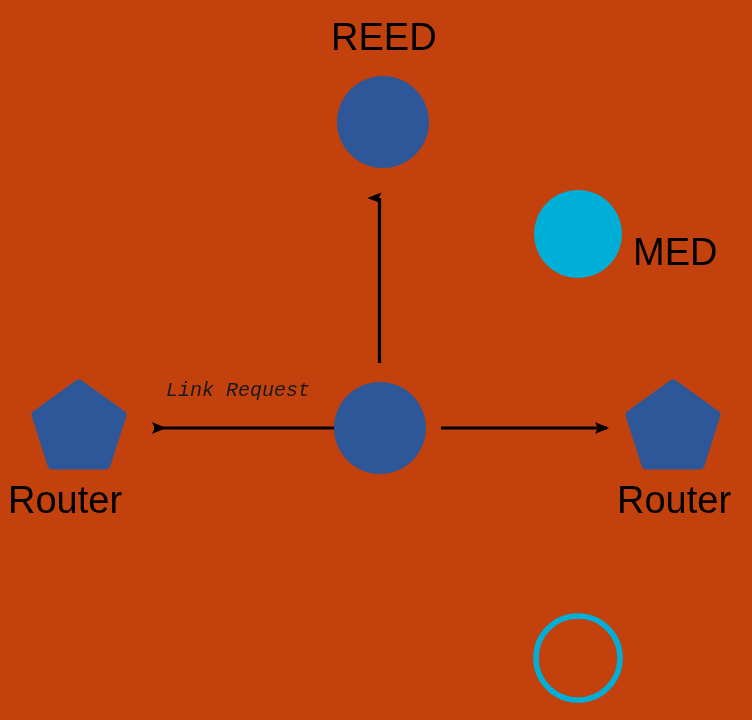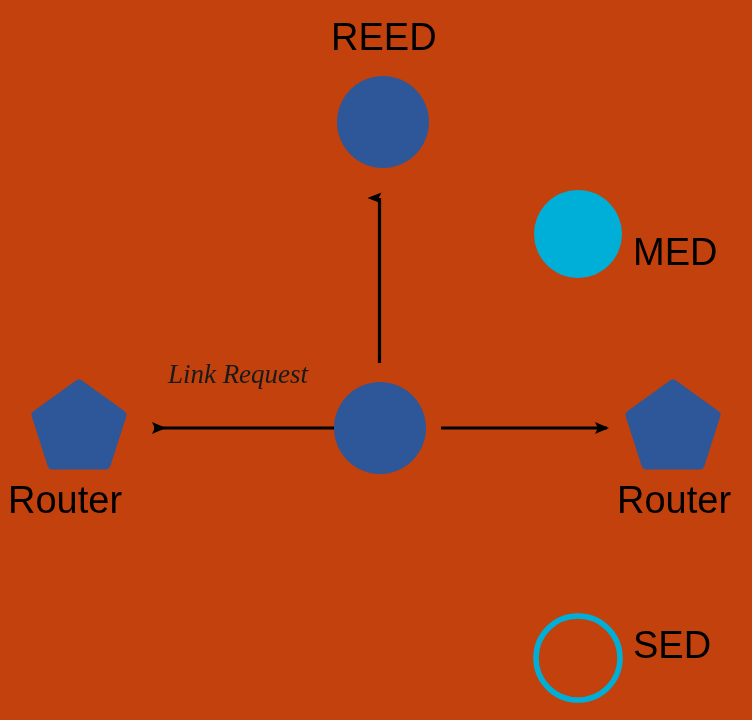--- a/index.html
+++ b/index.html
@@ -30,27 +30,28 @@
     font-family: "Liberation Sans", sans-serif;
     font-size: 38px;
     font-weight: 400;
     color: #000000;
     line-height: 38px;
     white-space: nowrap;
     letter-spacing: 0px;
   }
   .edge-label {
     position: absolute;
-    font-family: Liberation Serif, serif;
+    font-family: Liberation Mono, monospace;
     font-style: italic;
-    font-size: 27px;
+    font-size: 20px;
     line-height: 25px;
     color: #1a1a1a;
     text-align: center;
     white-space: nowrap;
+    margin-top: 16px;
   }
   #label-reed   { left: 331px; top: 18px;  }
   #label-med    { left: 633px; top: 209px; margin-top: 24px; }
   #label-sed    { left: 633px; top: 626px; }
   #label-router-left  { left: 8px;   top: 481px; }
   #label-router-right { left: 617px; top: 481px; }
   #label-link-request { left: 148px; top: 362px; width: 180px; }
 </style>
 </head>
 <body>
@@ -88,21 +89,20 @@
     <path fill="#2E5799" stroke="#2E5799" stroke-width="9" stroke-linejoin="round" d="M 79 384 L 122 415 L 106 465 L 52 465 L 36 415 Z"></path>
 
     <path fill="#2E5799" stroke="#2E5799" stroke-width="9" stroke-linejoin="round" d="M 673 384 L 716 415 L 700 465 L 646 465 L 630 415 Z"></path>
 
   </svg>
 
   <div class="node-label" id="label-reed">REED</div>
 
   <div class="node-label" id="label-med">MED</div>
 
-  <div class="node-label" id="label-sed">SED</div>
 
   <div class="node-label" id="label-router-left">Router</div>
 
   <div class="node-label" id="label-router-right">Router</div>
 
   <div class="edge-label" id="label-link-request">
     <div>Link Request</div>
   </div>
 
 </div>

